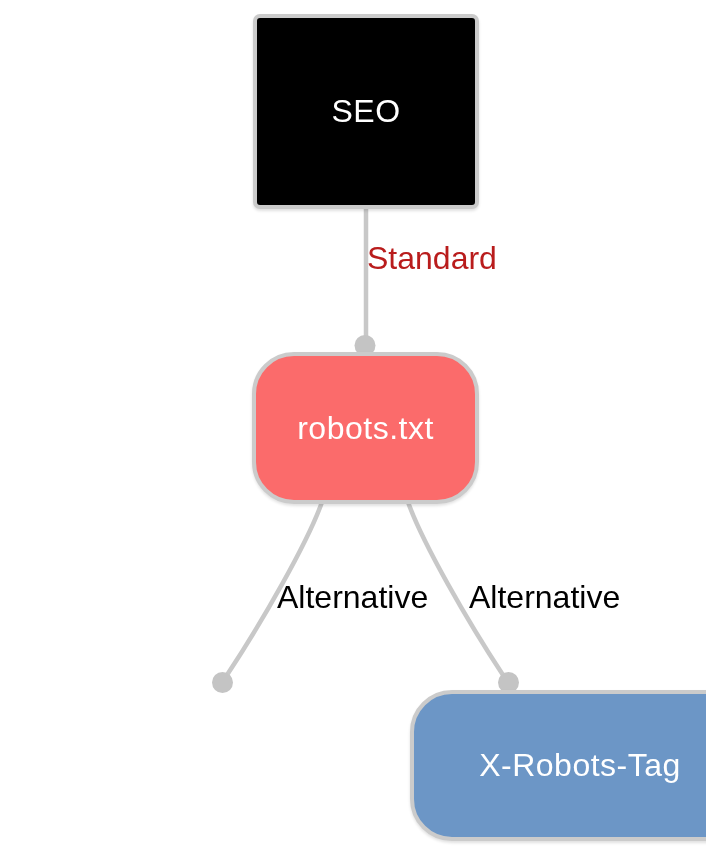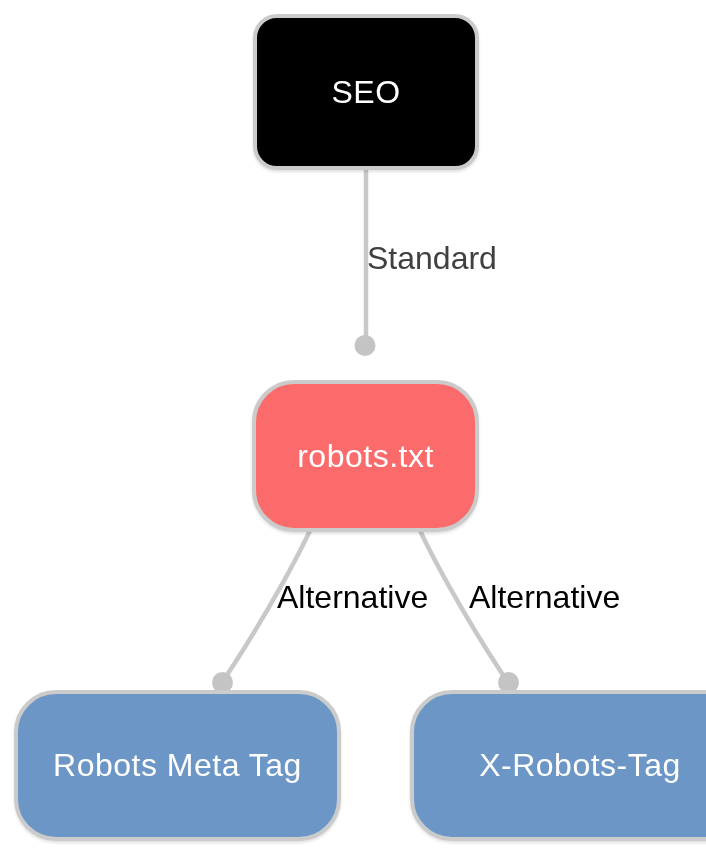--- a/index.html
+++ b/index.html
@@ -41,21 +41,21 @@
     white-space: nowrap;
   }
   .edge-label {
     position: absolute;
     z-index: 3;
     font-size: 32px;
     line-height: 1.15;
     color: #000000;
     white-space: nowrap;
   }
-  .node-seo      { left: 253px; top: 14px;  width: 226px; height: 156px; border-radius: 24px; }
+  .node-seo      { left: 253px; top: 14px;  width: 226px; height: 195px; border-radius: 7px; }
   .node-robots   { left: 252px; top: 352px; width: 227px; height: 152px; }
   .node-meta     { left: 14px;  top: 690px; width: 327px; height: 151px; }
   .node-xrobots  { left: 410px; top: 690px; width: 340px; height: 151px; }
   .label-standard { left: 367px; top: 240px; }
   .label-alt-left  { left: 277px; top: 579px; }
   .label-alt-right { left: 469px; top: 579px; }
 </style>
 </head>
 <body>
 
@@ -67,29 +67,26 @@
     <path class="edge-line" d="M322,502 C308,542 262,622 227,675" stroke-width="4.5" stroke="#c8c8c8"></path>
     <circle class="edge-dot" cx="222.5" cy="682.5" r="10.5" fill="#c4c4c4"></circle>
     <path class="edge-line" d="M408,502 C422,542 468,622 503,675" stroke-width="4.5" stroke="#c8c8c8"></path>
     <circle class="edge-dot" cx="508.5" cy="682.5" r="10.5" fill="#c4c4c4"></circle>
   </svg>
 
   <div class="node node-seo" style="background: rgb(0, 0, 0); color: rgb(255, 255, 255); border-color: rgb(203, 203, 203);">
     <span class="node-label">SEO</span>
   </div>
 
-  <div class="node node-robots" style="background: rgb(251, 107, 107); color: rgb(255, 255, 255); border-color: rgb(203, 203, 203); margin-top: 28px;">
+  <div class="node node-robots" style="background: rgb(251, 107, 107); color: rgb(255, 255, 255); border-color: rgb(203, 203, 203);">
     <span class="node-label">robots.txt</span>
   </div>
 
-  <div class="node node-meta" style="background: rgb(108, 150, 198); color: rgb(255, 255, 255); border-color: rgb(203, 203, 203);">
-    <span class="node-label">Robots Meta Tag</span>
-  </div>
 
   <div class="node node-xrobots" style="background: rgb(108, 150, 198); color: rgb(255, 255, 255); border-color: rgb(203, 203, 203);">
     <span class="node-label">X-Robots-Tag</span>
   </div>
 
-  <span class="edge-label label-standard" style="color: #404040;">Standard</span>
+  <span class="edge-label label-standard" style="color: #b91c1c;">Standard</span>
   <span class="edge-label label-alt-left" style="color: rgb(0, 0, 0);">Alternative</span>
   <span class="edge-label label-alt-right" style="color: rgb(0, 0, 0);">Alternative</span>
 
 </div>
 
 </body></html>

